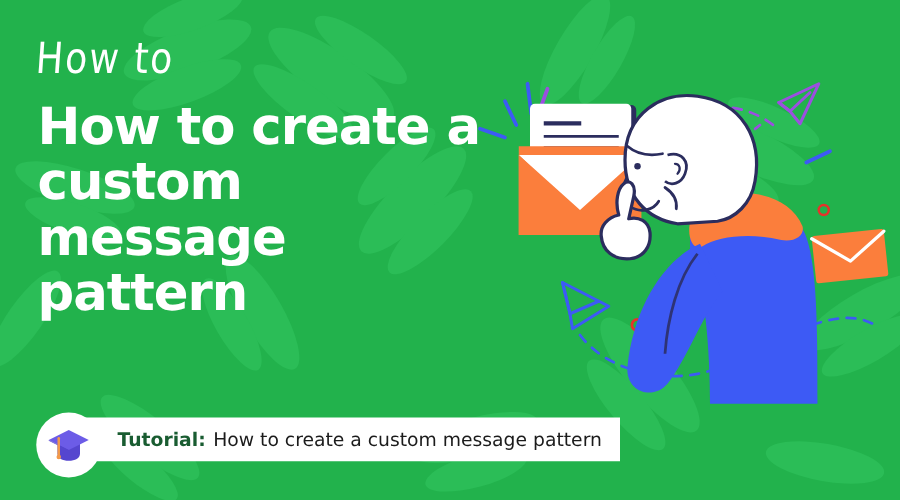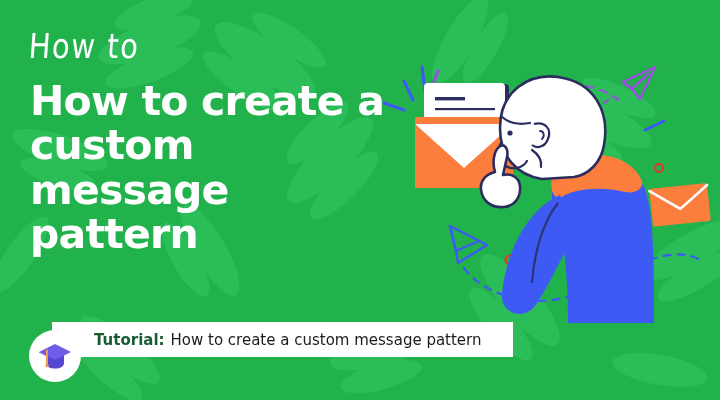--- a/index.html
+++ b/index.html
@@ -50,27 +50,27 @@
     line-height: 1.08;
     color: #ffffff;
     letter-spacing: -0.8px;
     margin-top: 20px;
     max-width: 360px;
   }
   
   #tutorial-bar {
     position: absolute;
     left: 52px;
-    top: 322px;
+    top: 334px;
     height: 35px;
     background: #ffffff;
     display: flex;
     align-items: center;
     padding-left: 42px;
-    padding-right: 31px;
+    padding-right: 14px;
     z-index: 6;
     box-sizing: border-box;
   }
   #cap-badge {
     position: absolute;
     left: 29px;
     top: 330px;
     width: 52px;
     height: 52px;
     border-radius: 50%;

